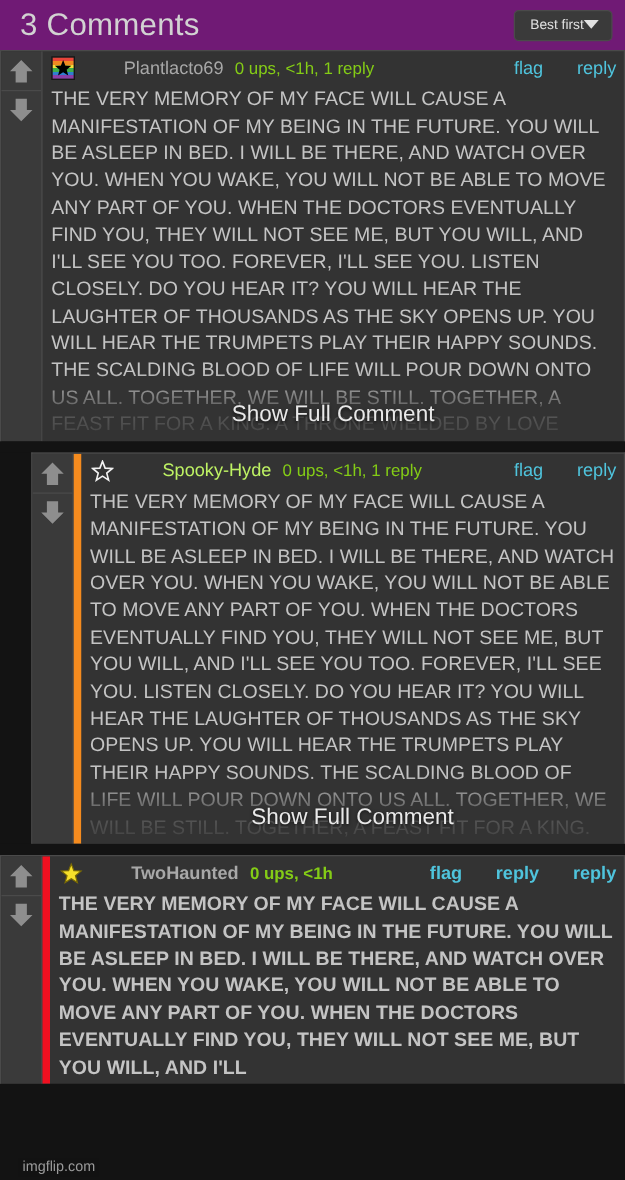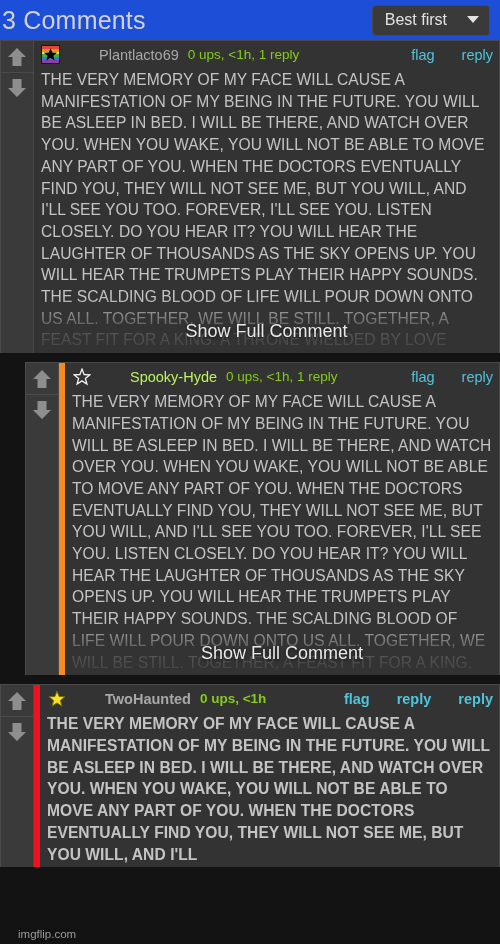--- a/index.html
+++ b/index.html
@@ -8,40 +8,40 @@
     background: #131313;
     font-family: "Liberation Sans", sans-serif;
     overflow: hidden;
   }
   .page { position: relative; width: 500px; height: 944px; background: #131313; }
 
   
   .header {
     position: relative;
     height: 40px;
-    padding: 0 8px 0 0;
+    padding: 0 8px 0 14px;
     display: flex; align-items: center; justify-content: space-between;
-    background: #1d4ed8;
+    background: #701a75;
   }
   .comments-title {
     font-size: 25px;
     color: #d2d2d2;
     font-weight: 400;
     letter-spacing: .2px;
     line-height: 30px;
     padding-left: 2px;
   }
   .sort-button {
     background: #3a3a3a;
     border: 1px solid #4a4a4a;
     border-radius: 4px;
     color: #e2e2e2;
-    font-size: 16px;
+    font-size: 11px;
     padding: 5px 10px 6px 12px;
-    display: flex; align-items: center; gap: 20px;
+    display: flex; align-items: center; gap: 0;
     cursor: pointer;
     margin-right: 2px;
   }
   .caret {
     width: 0; height: 0;
     border-left: 6px solid transparent;
     border-right: 6px solid transparent;
     border-top: 7px solid #e2e2e2;
   }
 

